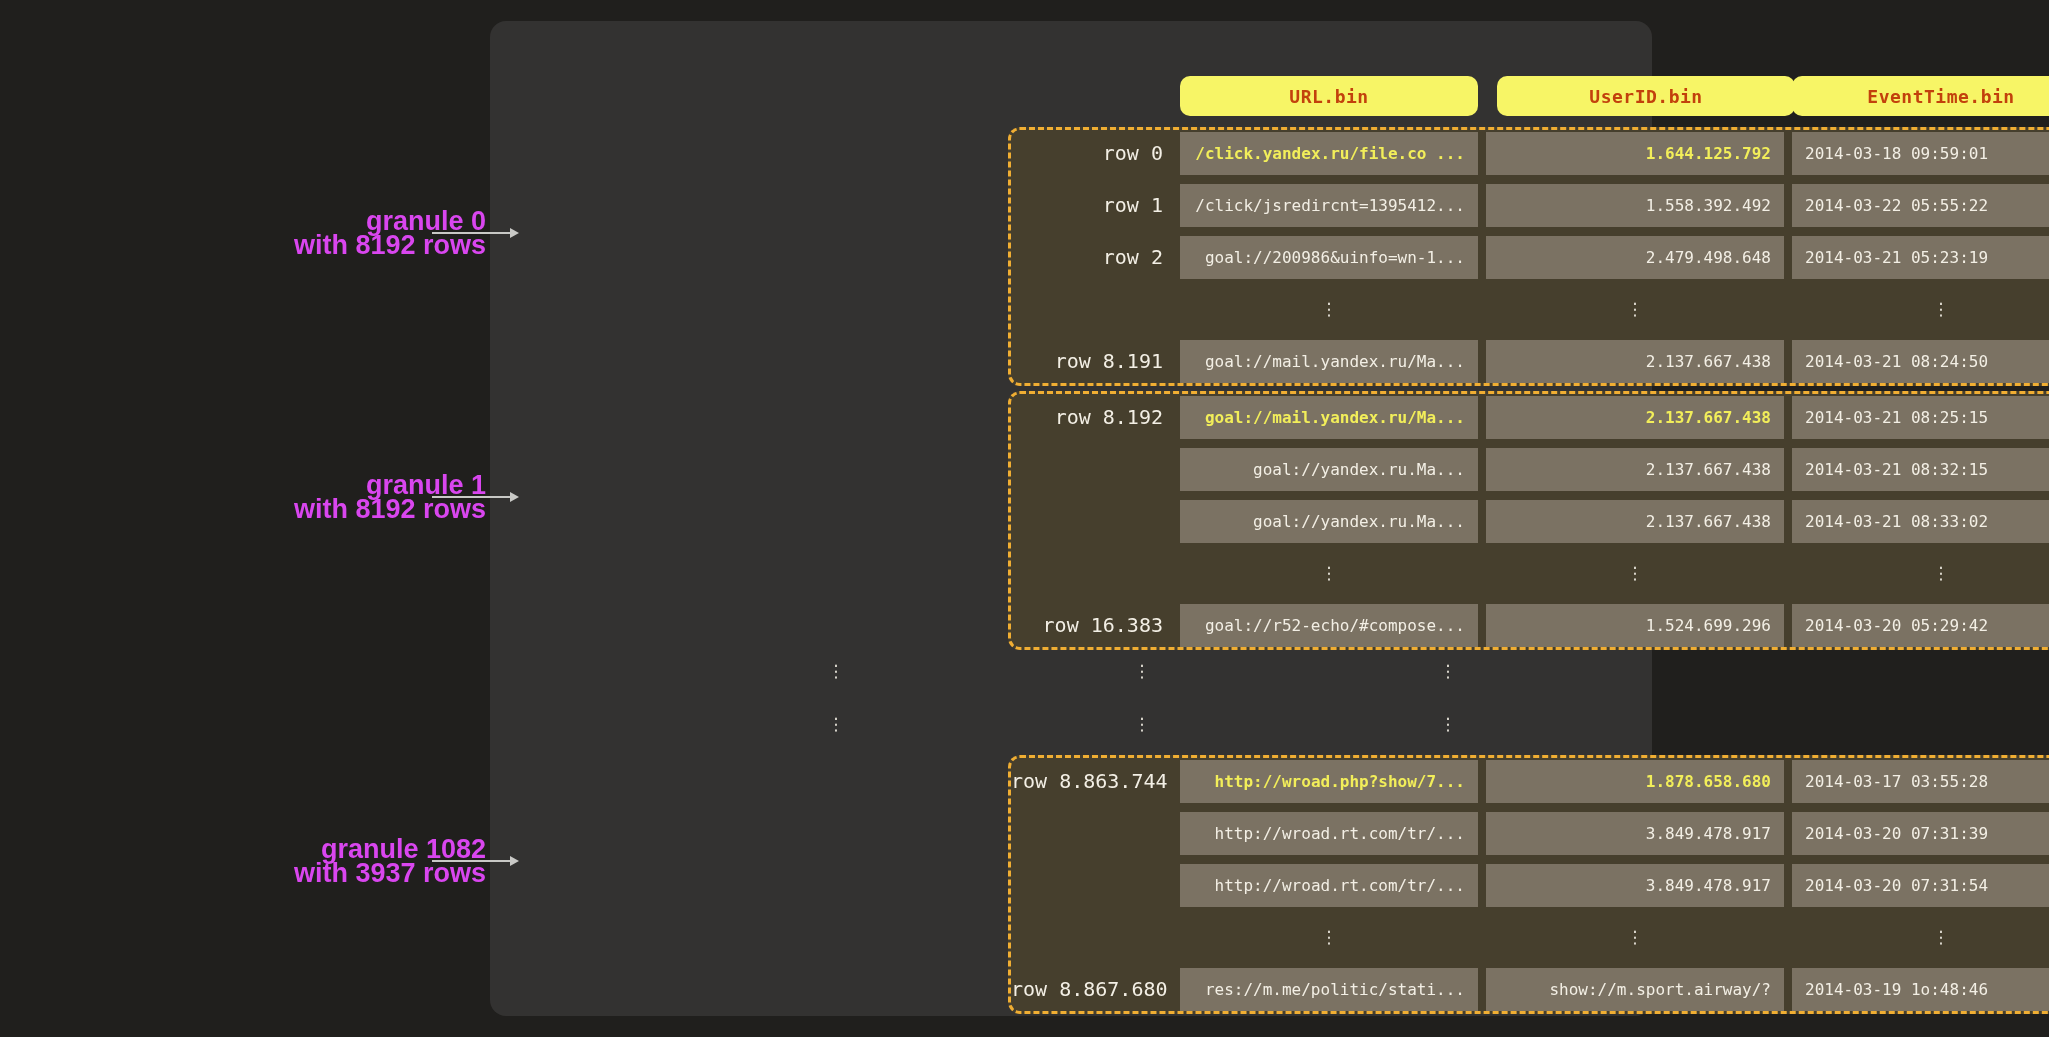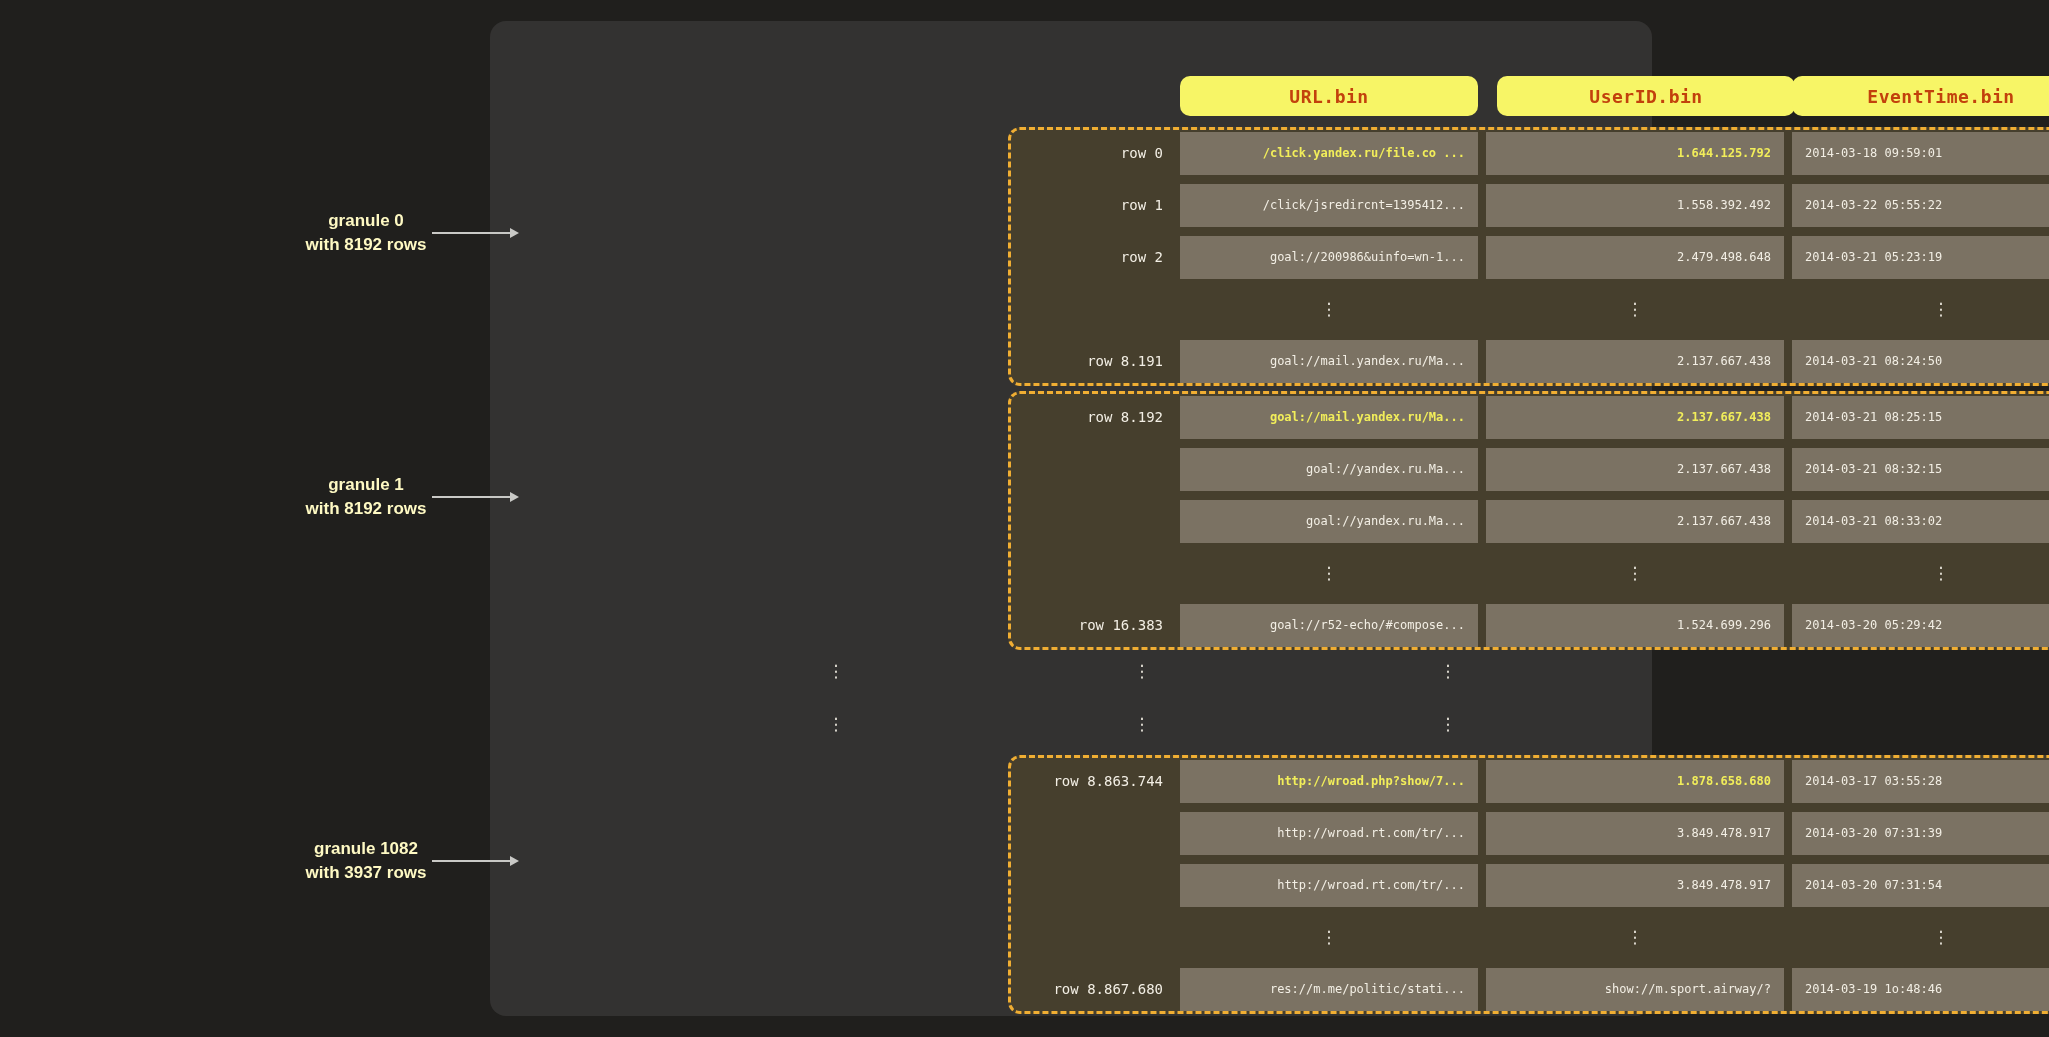--- a/index.html
+++ b/index.html
@@ -25,45 +25,45 @@
   .granule{
     position:absolute;left:518px;width:1110px;height:259px;
     background:#463f2d;border:3px dashed #f0ae33;border-radius:12px;
     box-sizing:border-box;
   }
   .granule.g0{top:106px}.granule.g1{top:370px}.granule.g2{top:734px}
   .slot{position:absolute;left:0;width:100%;height:43px;}
   .slot.s0{top:2px}.slot.s1{top:54px}.slot.s2{top:106px}.slot.s3{top:158px}.slot.s4{top:210px}
   .rlabel{
     position:absolute;left:0;top:0;width:152px;height:43px;line-height:43px;
-    text-align:right;color:#f3efe5;font-size:14px;white-space:nowrap;
+    text-align:right;color:#f3efe5;font-size:20px;white-space:nowrap;
   }
   .cell{
     position:absolute;top:0;height:43px;line-height:43px;width:298px;
-    background:#7b7263;color:#f3efe5;font-size:12px;
+    background:#7b7263;color:#f3efe5;font-size:16px;
     padding:0 13px;box-sizing:border-box;
     white-space:nowrap;overflow:hidden;
   }
   .cell.url{left:169px;text-align:right;}
   .cell.user{left:475px;text-align:right;}
   .cell.time{left:781px;text-align:left;}
   .cell.hl{color:#f2ee5a;font-weight:bold;}
   .dots{
     position:absolute;top:0;height:43px;line-height:43px;width:298px;
     text-align:center;color:#e8e4da;font-size:17px;background:transparent;
   }
   .dots.d0{left:169px}.dots.d1{left:475px}.dots.d2{left:781px}
   
   .gap-row{position:absolute;left:518px;width:1110px;height:43px;}
   .gap-row.r0{top:629px}.gap-row.r1{top:682px}
   
   .glabel{
-    position:absolute;left:246px;width:240px;text-align:center;
-    color:#fef9c3;font-family:"Liberation Sans",sans-serif;
-    font-weight:bold;font-size:17px;line-height:24px;
+    position:absolute;left:246px;width:240px;text-align:right;
+    color:#d946ef;font-family:"Liberation Sans",sans-serif;
+    font-weight:bold;font-size:27px;line-height:24px;
   }
   .glabel.l0{top:209px}.glabel.l1{top:473px}.glabel.l2{top:837px}
   .arrow{
     position:absolute;left:432px;width:78px;height:2px;background:#c9c9c6;
   }
   .arrow:after{
     content:"";position:absolute;right:-9px;top:-4px;
     border-left:9px solid #c9c9c6;border-top:5px solid transparent;border-bottom:5px solid transparent;
   }
   .arrow.a0{top:232px}.arrow.a1{top:496px}.arrow.a2{top:860px}

